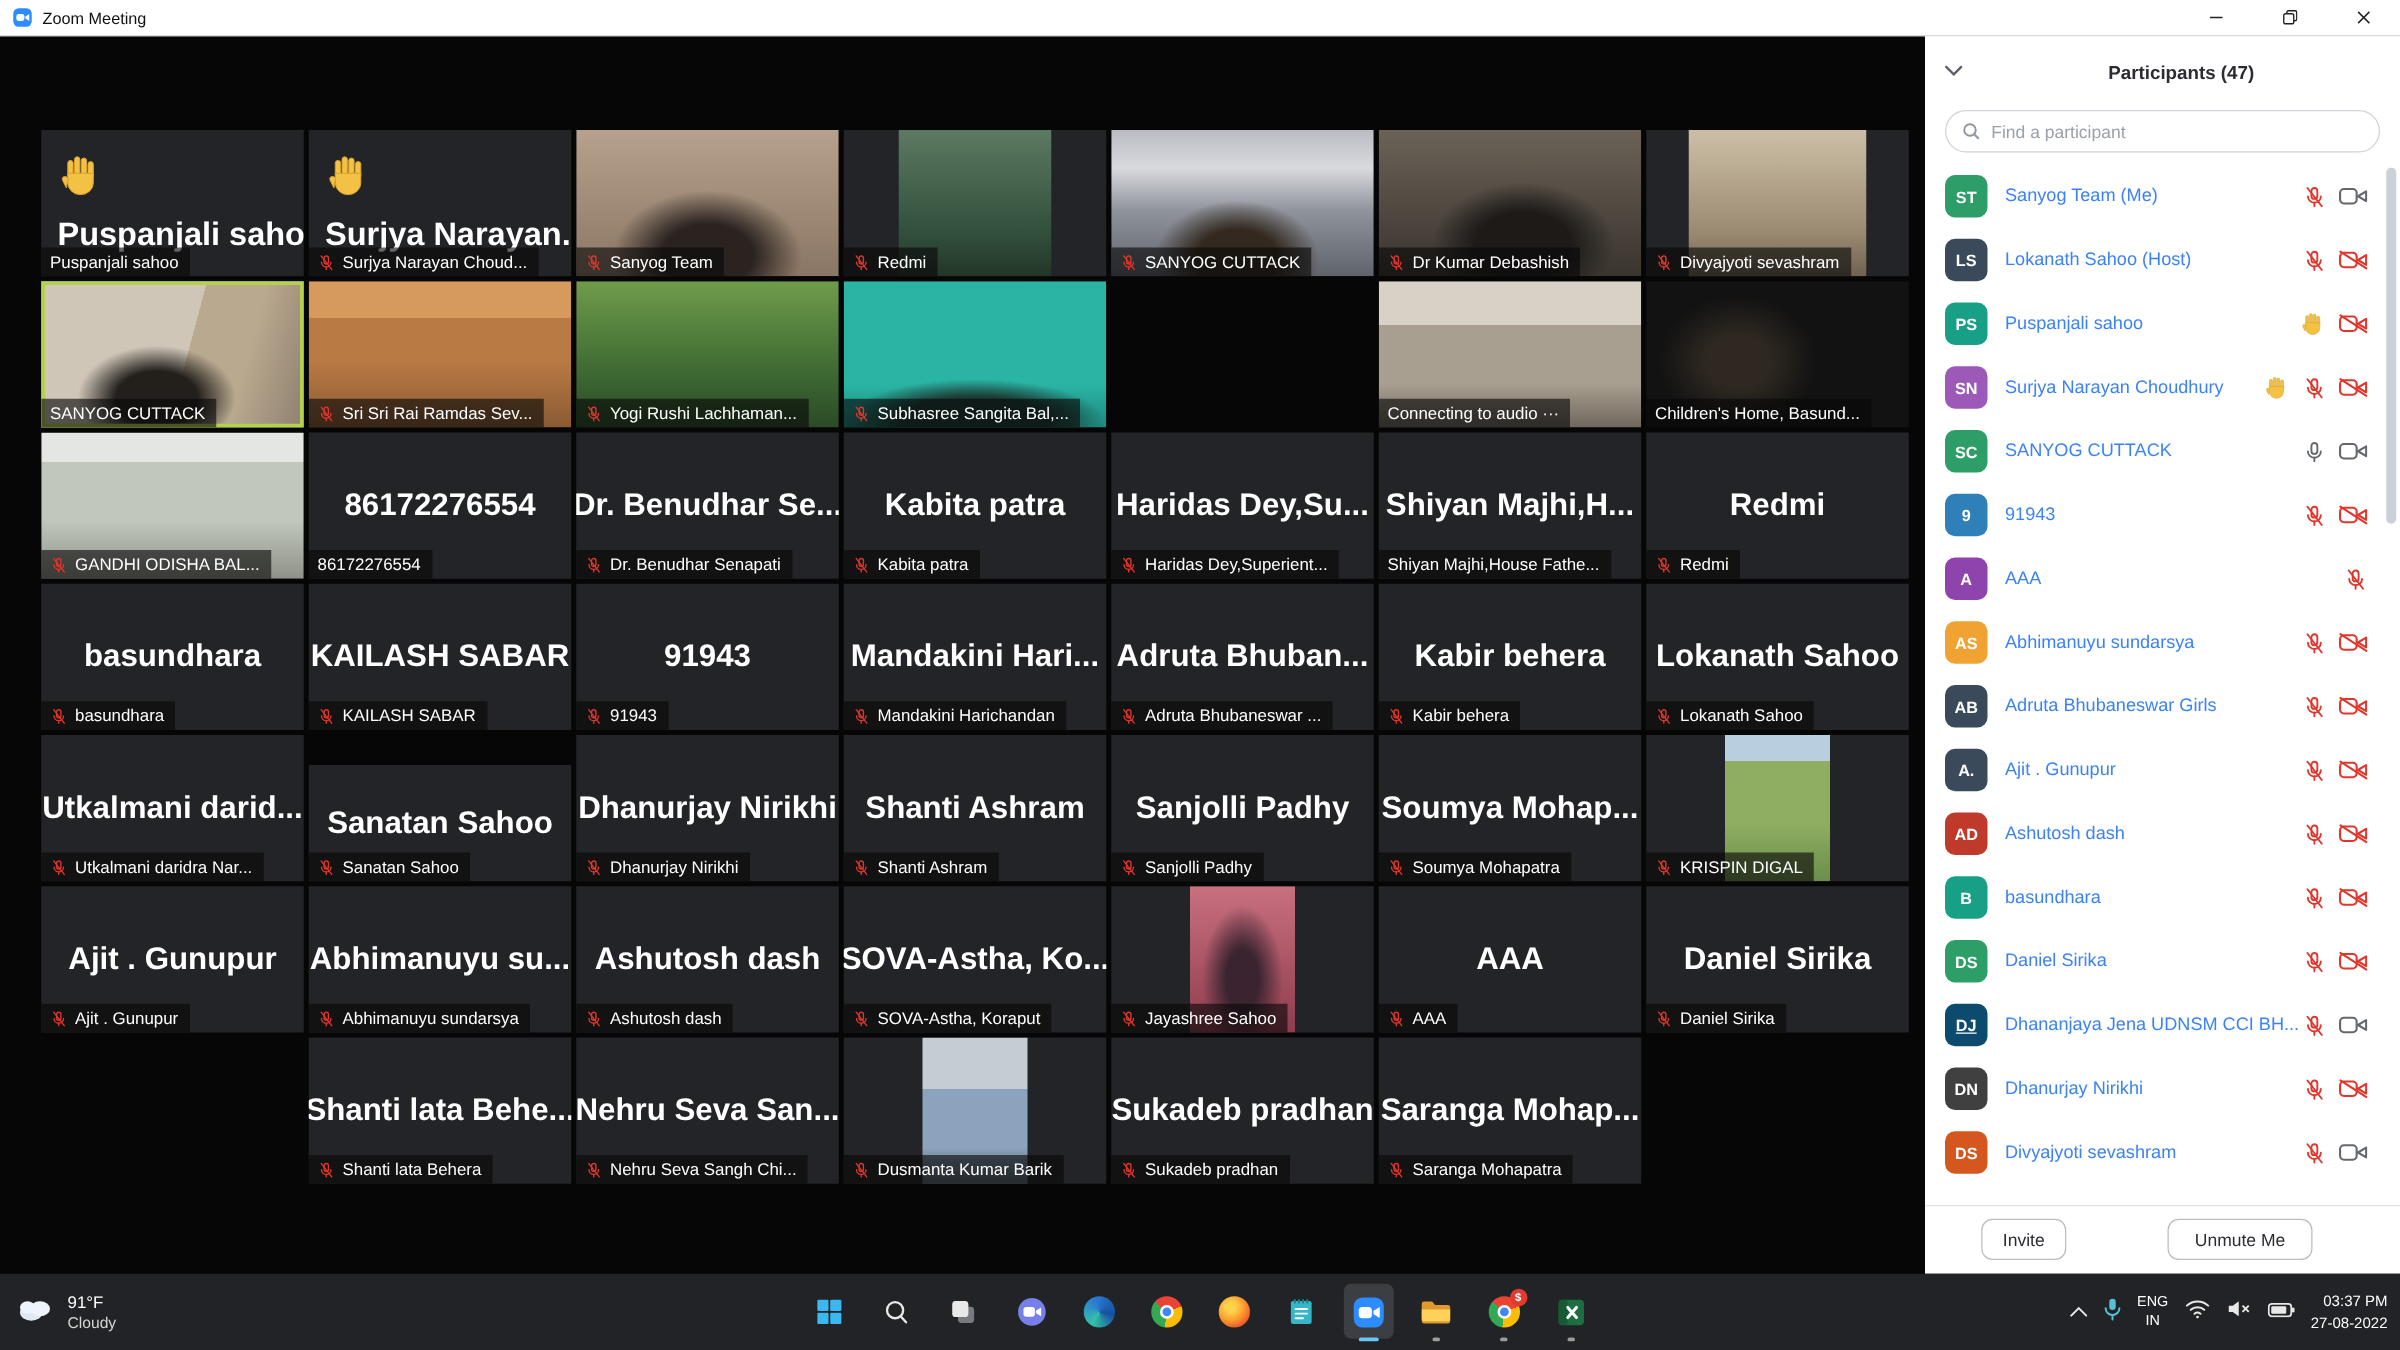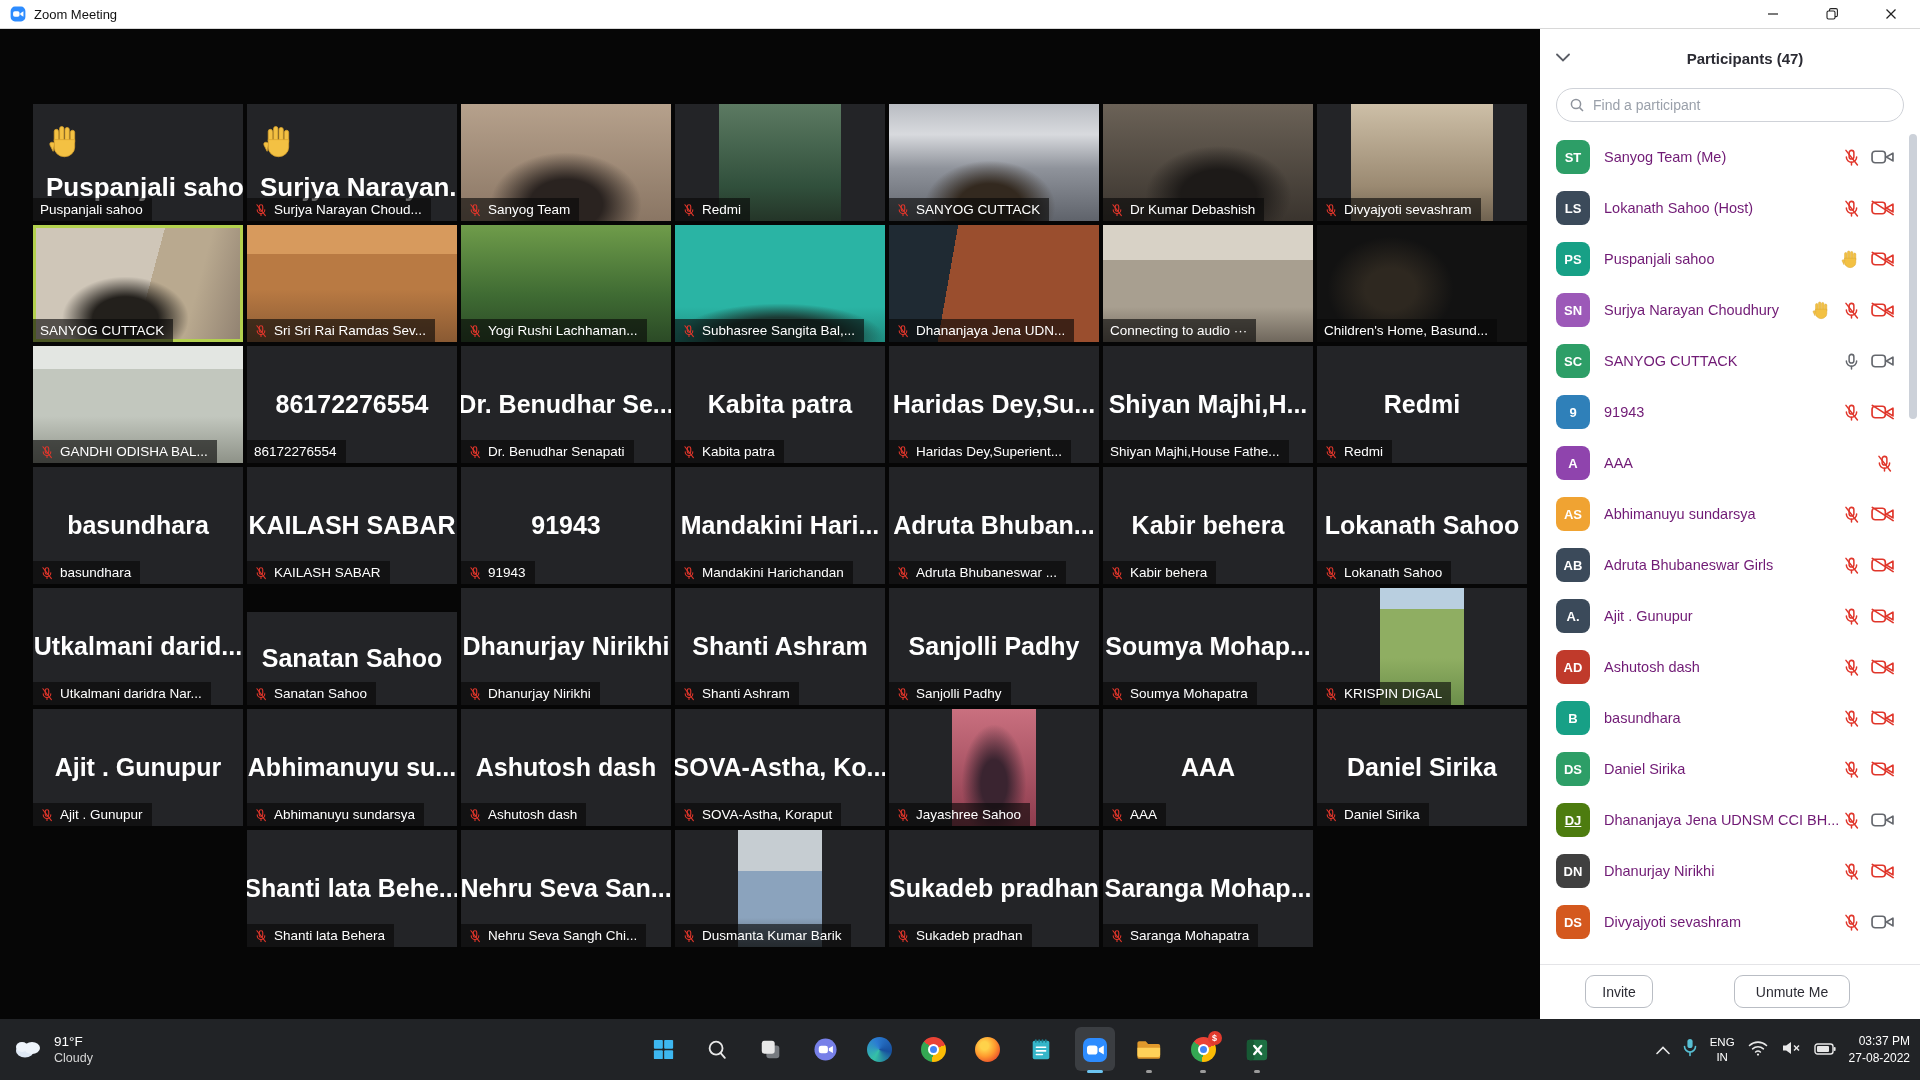--- a/index.html
+++ b/index.html
@@ -57,21 +57,21 @@
   .search-wrap{margin:14px 16px 0;position:relative;}
   .search-input{width:100%;box-sizing:border-box;height:34px;border:1px solid #cfd2d8;border-radius:17px;
                 padding:0 12px 0 36px;font-size:14px;color:#333;outline:none;background:#fff;
                 font-family:"Liberation Sans",sans-serif;}
   .search-input::placeholder{color:#9aa0aa;}
   .search-ico{position:absolute;left:13px;top:9px;}
   .plist{flex:1;margin-top:12px;overflow:hidden;position:relative;}
   .prow{display:flex;align-items:center;height:46px;margin-bottom:5px;padding:0 26px 0 16px;}
   .avatar{width:34px;height:34px;border-radius:8px;display:flex;align-items:center;justify-content:center;
           color:#fff;font-weight:bold;font-size:13px;flex:none;}
-  .pname{flex:1;margin-left:14px;font-size:14.5px;color:#701a75;white-space:nowrap;overflow:hidden;text-overflow:ellipsis;}
+  .pname{flex:1;margin-left:14px;font-size:14.5px;color:#3b82f6;white-space:nowrap;overflow:hidden;text-overflow:ellipsis;}
   .picons{display:flex;align-items:center;gap:10px;flex:none;}
   .pscroll{position:absolute;right:3px;top:0;width:8px;height:285px;background:#ccd1d9;border-radius:4px;}
   .panel-footer{height:54px;border-top:1px solid #e4e4e7;position:relative;}
   .zbtn{position:absolute;top:10px;height:33px;box-sizing:border-box;background:#fff;border:1px solid #b9bdc4;
         border-radius:9px;font-size:14px;color:#2b2b33;display:flex;align-items:center;justify-content:center;
         font-family:"Liberation Sans",sans-serif;cursor:default;}
   #invite-btn{left:45px;width:68px;}
   #unmute-btn{left:194px;width:116px;}
 
   
@@ -290,34 +290,20 @@
                 <svg width="14" height="14" viewBox="0 0 24 24" fill="none" stroke="#e0362b" stroke-width="1.9" stroke-linecap="round">
     <rect x="9" y="3" width="6" height="11" rx="3"></rect>
                   <path d="M5.5 11.5a6.5 6.5 0 0 0 13 0"></path>
     <line x1="12" y1="18" x2="12" y2="21.5"></line>
                   <line x1="5" y1="3" x2="19.5" y2="21.5"></line>
                 </svg>
               </span>
               <span>Subhasree Sangita Bal,...</span>
             </div>
           </div>
-          <div class="tile" style="grid-row-start: 2; grid-column-start: 5;">
-            <div class="feed v-dhananjaya" style="width: 100%;"></div>
-            <div class="tile-label">
-              <span style="display: flex;">
-                <svg width="14" height="14" viewBox="0 0 24 24" fill="none" stroke="#e0362b" stroke-width="1.9" stroke-linecap="round">
-    <rect x="9" y="3" width="6" height="11" rx="3"></rect>
-                  <path d="M5.5 11.5a6.5 6.5 0 0 0 13 0"></path>
-    <line x1="12" y1="18" x2="12" y2="21.5"></line>
-                  <line x1="5" y1="3" x2="19.5" y2="21.5"></line>
-                </svg>
-              </span>
-              <span>Dhananjaya Jena UDN...</span>
-            </div>
-          </div>
           <div class="tile" style="grid-row-start: 2; grid-column-start: 6;">
             <div class="feed v-connecting" style="width: 100%;"></div>
             <div class="tile-label">
               <span>Connecting to audio ···</span>
             </div>
           </div>
           <div class="tile" style="grid-row-start: 2; grid-column-start: 7;">
             <div class="feed v-childrens" style="width: 100%;"></div>
             <div class="tile-label">
               <span>Children's Home, Basund...</span>
@@ -1065,21 +1051,21 @@
               <span style="display: flex;">
                 <svg width="23" height="16" viewBox="0 0 26 17" fill="none" stroke="#e0362b" stroke-width="1.9" stroke-linejoin="round">
     <rect x="1.2" y="2" width="15" height="13" rx="3.5"></rect>
                   <path d="M17.4 8.5l7.4-4.4v8.8z"></path>
     <line x1="1.5" y1="1" x2="25" y2="16" stroke-linecap="round"></line>
                 </svg>
               </span>
             </span>
           </div>
           <div class="prow">
-            <span class="avatar" style="background: #4d7c0f; text-decoration: underline;">DJ</span>
+            <span class="avatar" style="background: #0c4a6e; text-decoration: underline;">DJ</span>
             <span class="pname">Dhananjaya Jena UDNSM CCI BH...</span>
             <span class="picons">
               <span style="display: flex;">
                 <svg width="19" height="19" viewBox="0 0 24 24" fill="none" stroke="#e0362b" stroke-width="1.9" stroke-linecap="round">
     <rect x="9" y="3" width="6" height="11" rx="3"></rect>
                   <path d="M5.5 11.5a6.5 6.5 0 0 0 13 0"></path>
     <line x1="12" y1="18" x2="12" y2="21.5"></line>
                   <line x1="5" y1="3" x2="19.5" y2="21.5"></line>
                 </svg>
               </span>

